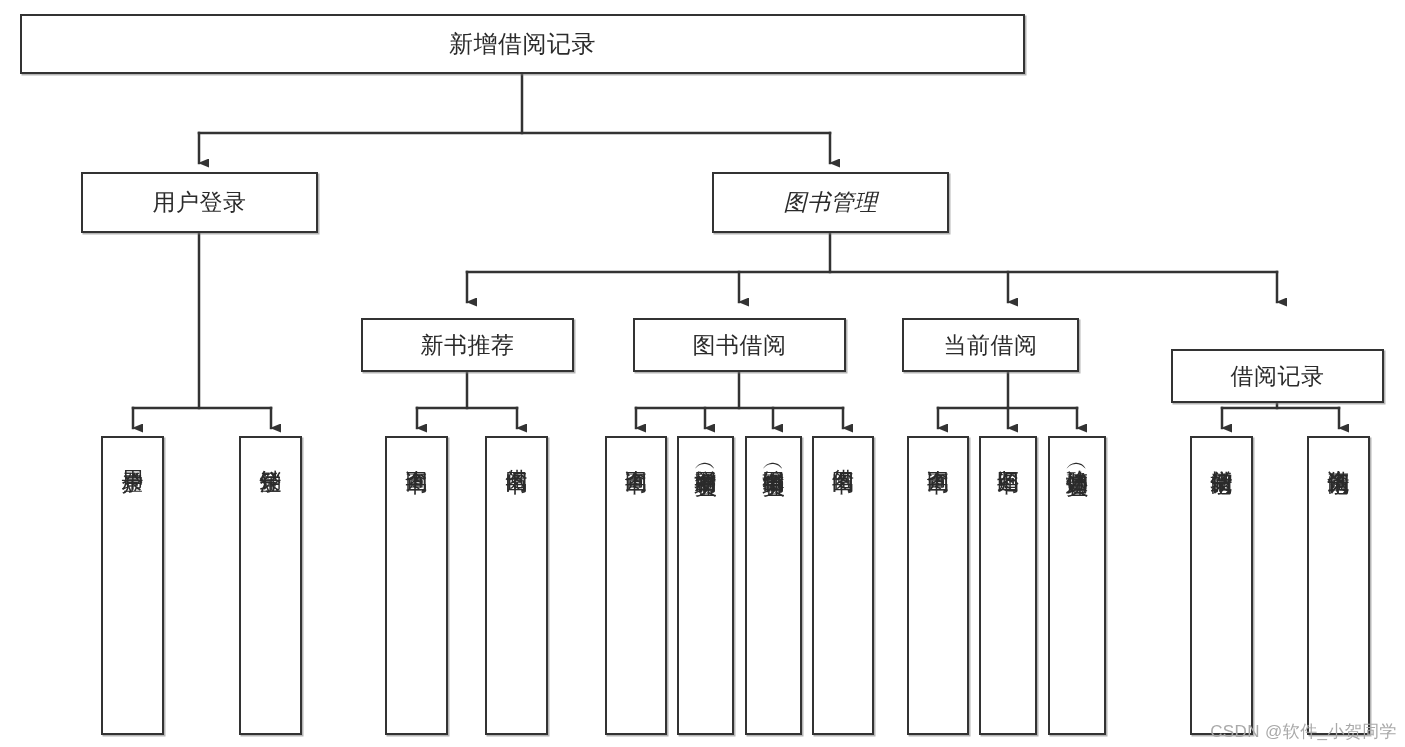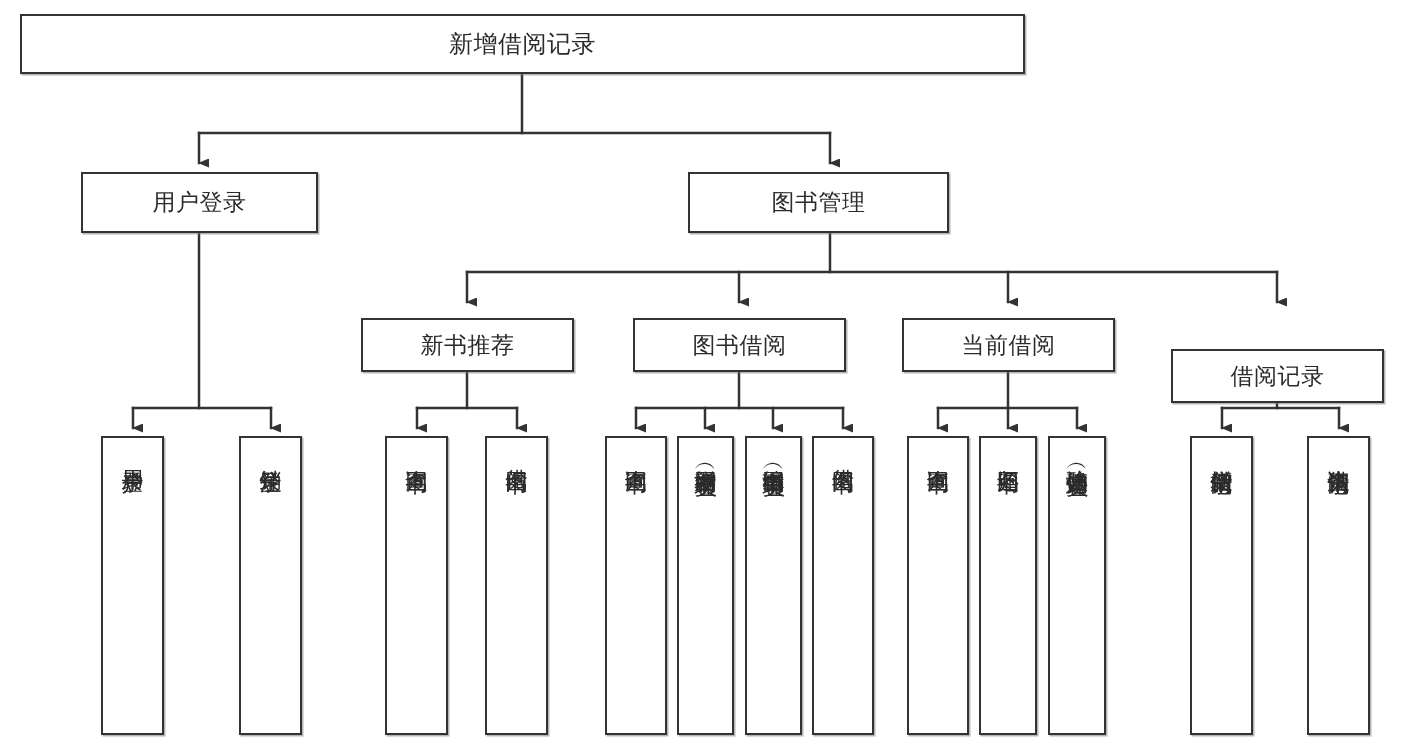--- a/index.html
+++ b/index.html
@@ -124,31 +124,31 @@
     </g>
   </svg>
 
   <div class="node-box root" style="left:20px; top:14px; width:1005px; height:60px;">
     <span class="node-label">新增借阅记录</span>
   </div>
 
   <div class="node-box" style="left:81px; top:172px; width:237px; height:61px;">
     <span class="node-label">用户登录</span>
   </div>
-  <div class="node-box" style="left:688px; top:172px; width:261px; height:61px;">
+  <div class="node-box" style="left:712px; top:172px; width:237px; height:61px;font-style:italic;">
     <span class="node-label">图书管理</span>
   </div>
 
   <div class="node-box" style="left:633px; top:318px; width:213px; height:54px;">
     <span class="node-label">图书借阅</span>
   </div>
   <div class="node-box" style="left:361px; top:318px; width:213px; height:54px;">
     <span class="node-label">新书推荐</span>
   </div>
-  <div class="node-box" style="left:902px; top:318px; width:213px; height:54px;">
+  <div class="node-box" style="left:902px; top:318px; width:177px; height:54px;">
     <span class="node-label">当前借阅</span>
   </div>
   <div class="node-box" style="left:1171px; top:318px; width:213px; height:54px;margin-top:31px;">
     <span class="node-label">借阅记录</span>
   </div>
 
   <div class="node-box vertical" style="left:101px; top:436px; width:63px; height:299px;">
     <span class="node-label">用户登录</span>
   </div>
   <div class="node-box vertical" style="left:239px; top:436px; width:63px; height:299px;">
@@ -185,14 +185,15 @@
     <span class="node-label">确认归还（管理员）</span>
   </div>
 
   <div class="node-box vertical" style="left:1190px; top:436px; width:63px; height:299px;">
     <span class="node-label">新增借阅记录</span>
   </div>
   <div class="node-box vertical" style="left:1307px; top:436px; width:63px; height:299px;">
     <span class="node-label">查询借阅记录</span>
   </div>
 
+  <div id="watermark">CSDN @软件_小贺同学</div>
 
 </div>
 
 </body></html>

